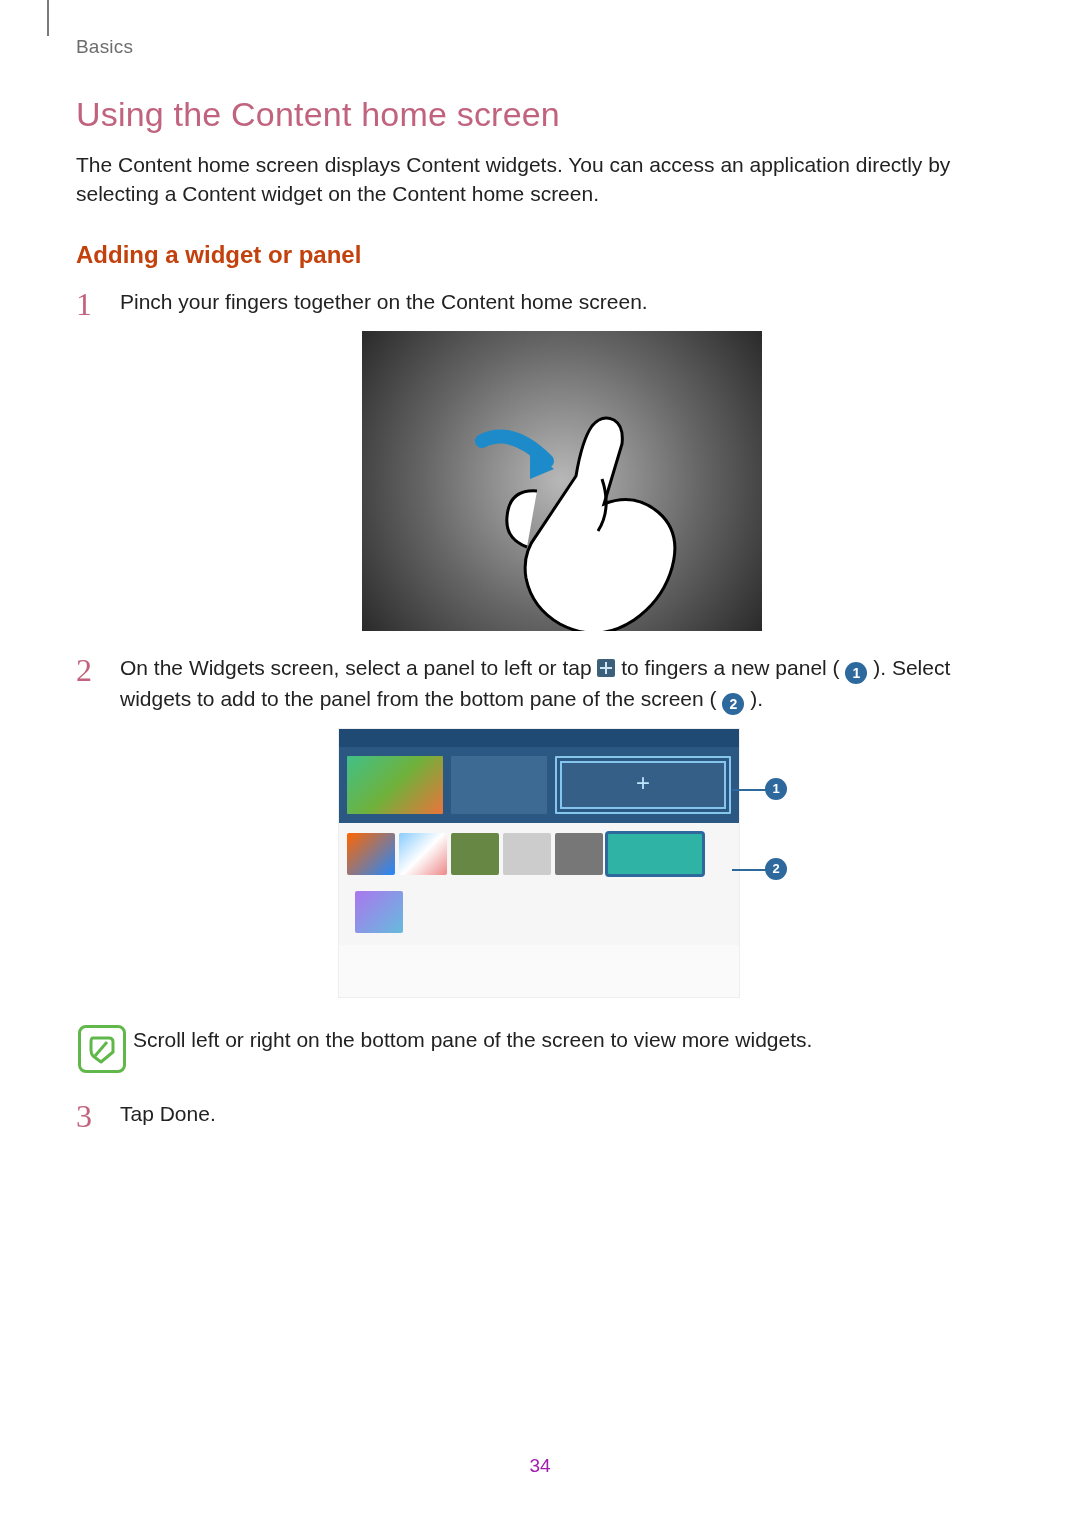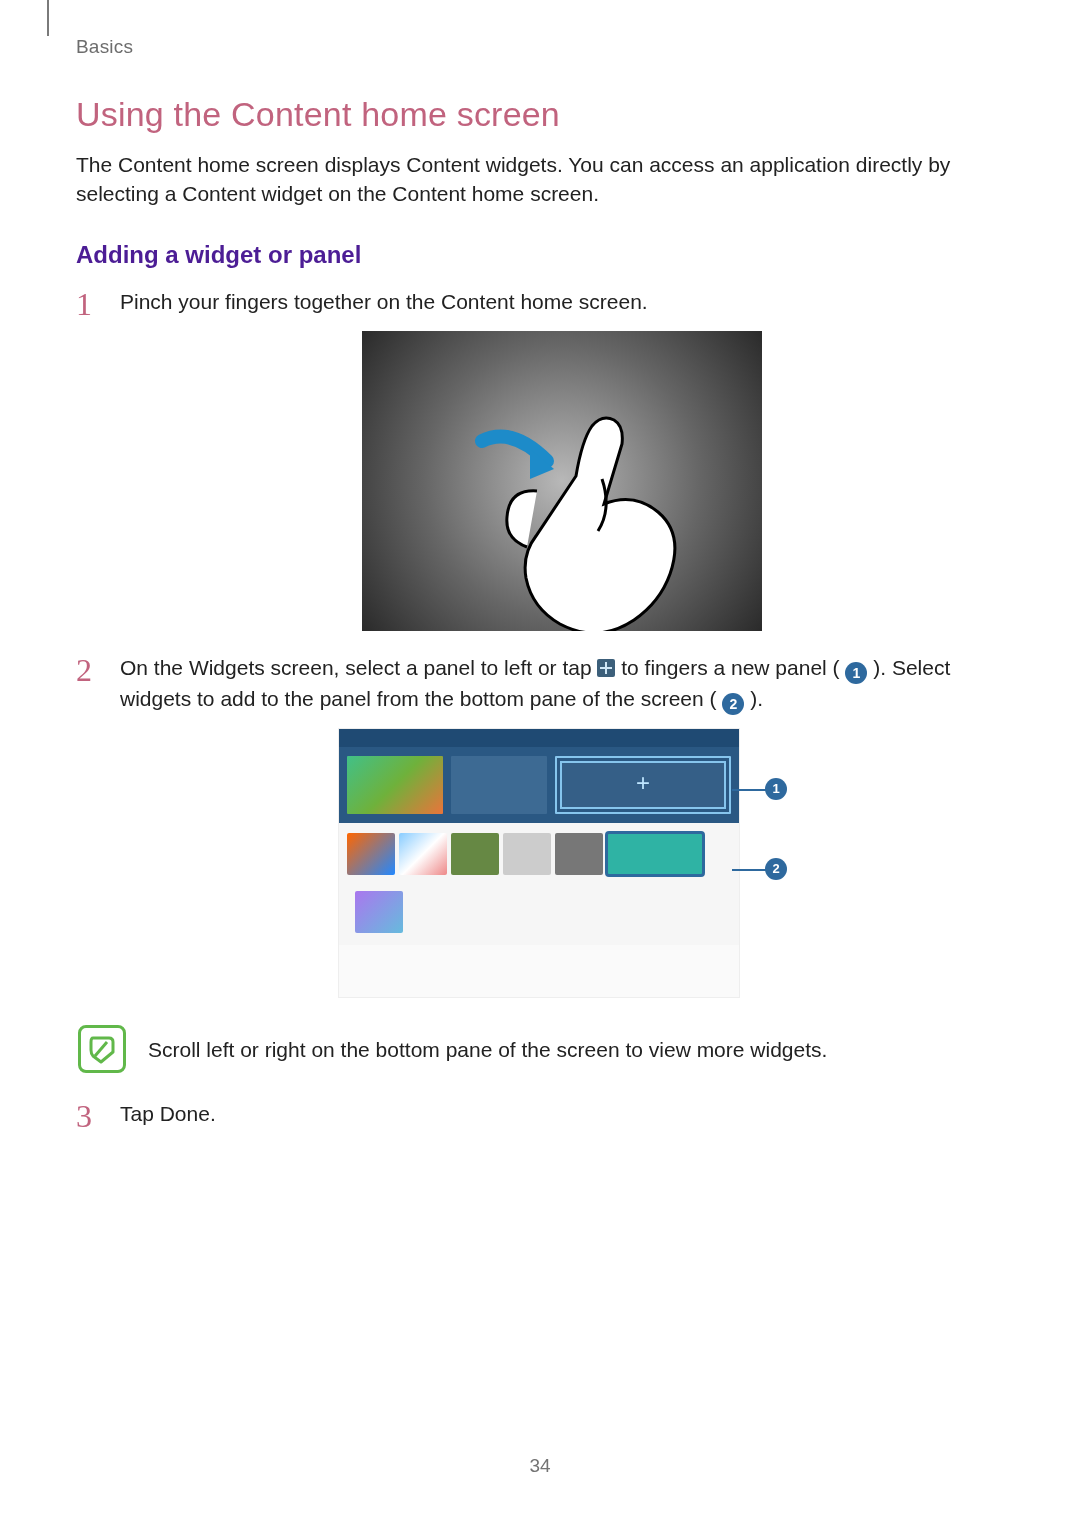--- a/index.html
+++ b/index.html
@@ -45,21 +45,21 @@
       font-size: 21px;
       line-height: 1.4;
       color: #222;
       margin-bottom: 28px;
     }
     h3.sub-heading {
       font-size: 24px;
       font-weight: 700;
       margin-top: 32px;
       margin-bottom: 18px;
-      color: #4c1d95;
+      color: #c2410c;
     }
     ol.steps {
       list-style: none;
       counter-reset: s;
     }
     ol.steps > li {
       counter-increment: s;
       position: relative;
       padding-left: 44px;
       font-size: 21px;
@@ -110,22 +110,22 @@
       background: #2e699e;
       color: #fff;
       font-size: 14px;
       font-weight: 700;
       text-align: center;
       line-height: 22px;
       vertical-align: -3px;
     }
     .note-row {
       display: flex;
-      align-items: center;
-      gap: 22px;
+      align-items: flex-start;
+      gap: 7px;
       margin-top: 28px;
       margin-bottom: 26px;
       padding-left: 2px;
     }
     .note-icon {
       width: 48px;
       height: 48px;
       border: 3px solid #61b84a;
       border-radius: 8px;
       display: flex;
@@ -136,21 +136,21 @@
     .note-text {
       font-size: 21px;
       line-height: 1.4;
     }
     .page-number {
       position: absolute;
       bottom: 50px;
       width: 100%;
       text-align: center;
       font-size: 19px;
-      color: #737373;
+      color: #a21caf;
     }
     
     .fig1 {
       width: 400px;
       height: 300px;
       margin: 0 auto;
       background: radial-gradient(circle at 50% 50%, #b8b8b8 0%, #666 55%, #2a2a2a 100%);
       position: relative;
       overflow: hidden;
     }

